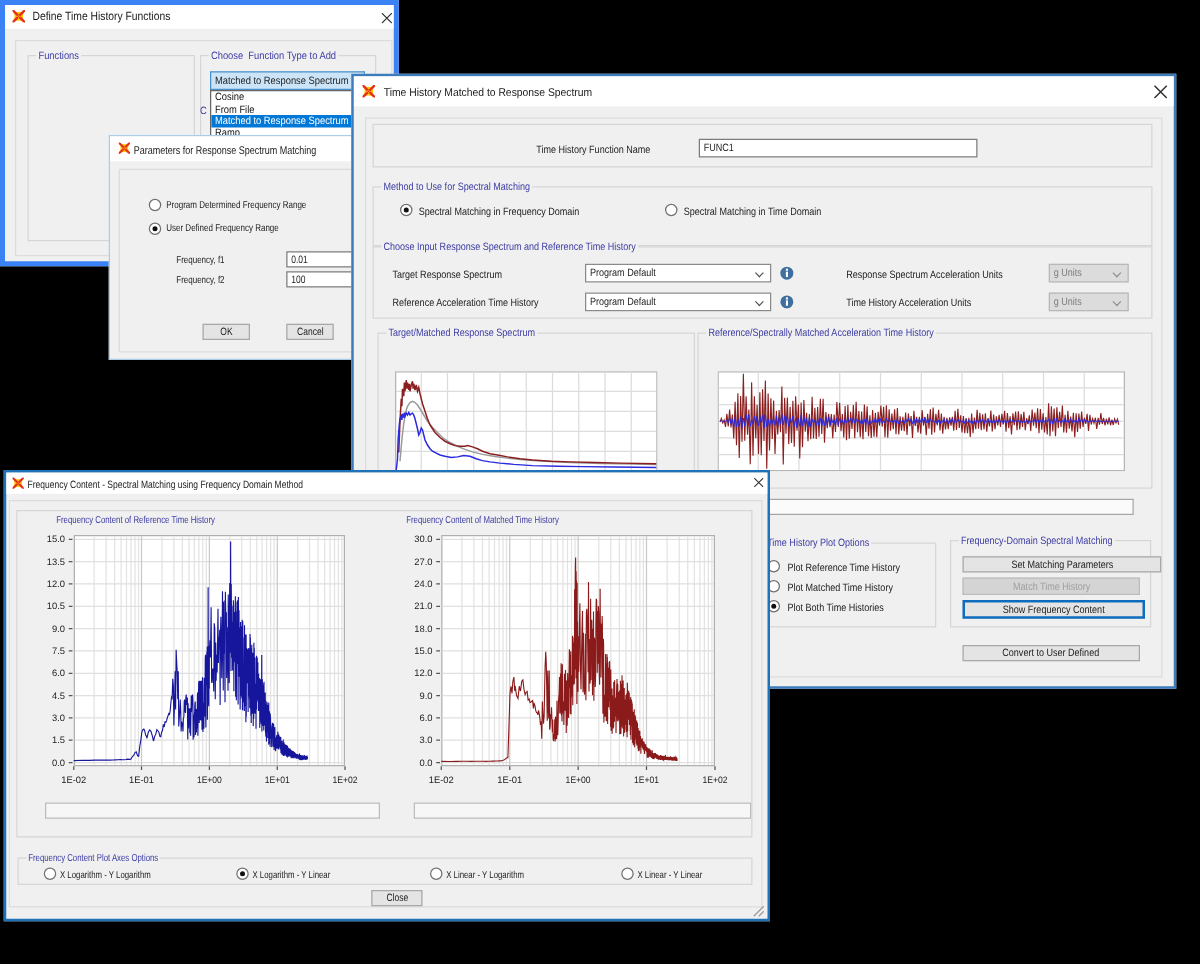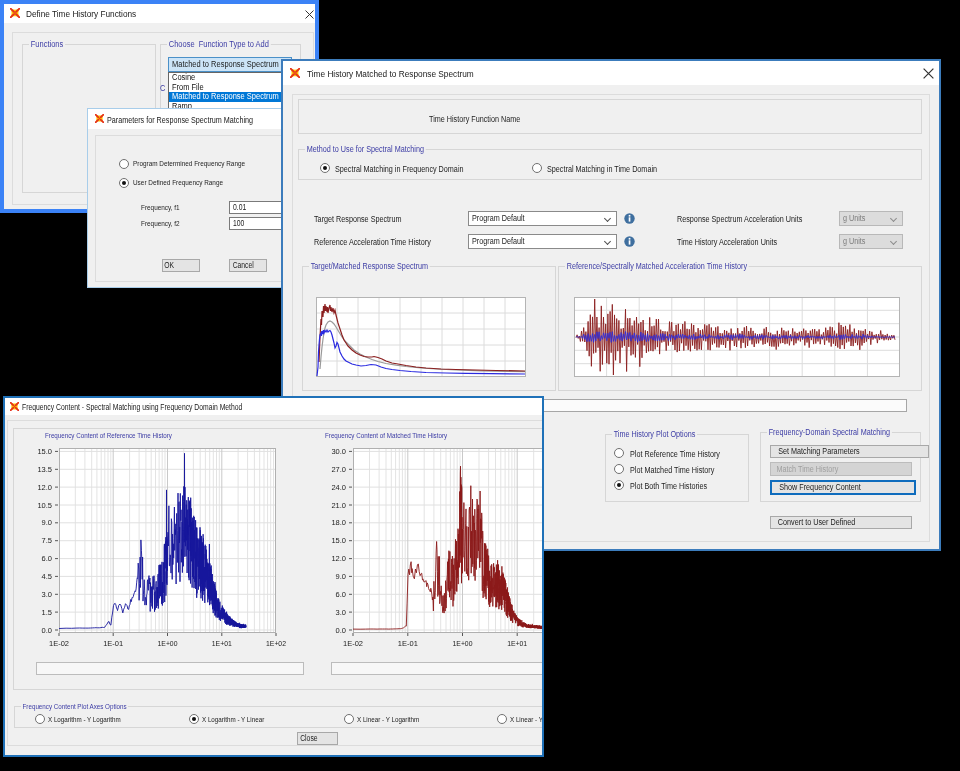--- a/index.html
+++ b/index.html
@@ -8,21 +8,21 @@
 .ttl{position:absolute;color:#1a1a1a;white-space:nowrap;transform-origin:0 50%}
 .lbl{position:absolute;font-size:8.5px;color:#3b3ba4;white-space:nowrap;line-height:10px;transform-origin:0 50%}
 .bk{position:absolute;font-size:8.5px;color:#1c1c1c;white-space:nowrap;line-height:10px;transform-origin:0 50%}
 .pnl{position:absolute;border:1px solid #dcdcdc}
 .grp{position:absolute;border:1px solid #d6d6d6}
 .grp>span{position:absolute;top:-5px;left:6px;background:#f0f0f0;padding:0 2px;font-size:8.5px;line-height:9px;color:#3b3ba4;white-space:nowrap;transform-origin:0 50%}
 .rad{position:absolute;width:10px;height:10px;border:1px solid #707070;border-radius:50%;background:#fff}
 .rad.sel:after{content:"";position:absolute;left:2px;top:2px;width:4px;height:4px;border-radius:50%;background:#111}
 .tx{position:absolute;background:#fff;border:1px solid #7a7a7a;font-size:8.5px;color:#1c1c1c;white-space:nowrap}
 .tx>i,.cb>i{font-style:normal;display:inline-block;white-space:nowrap;transform:scaleX(.85);transform-origin:0 50%;margin-left:3px}
-.btn{position:absolute;background:#e4e4e4;border:1px solid #a8a8a8;font-size:8.5px;color:#1c1c1c;white-space:nowrap}
+.btn{position:absolute;background:#e4e4e4;border:1px solid #a8a8a8;font-size:8.5px;color:#1c1c1c;text-align:center;white-space:nowrap}
 .btn>i{font-style:normal;display:inline-block;transform:scaleX(.85);transform-origin:50% 50%}
 .cb{position:absolute;background:#fff;border:1px solid #8a8a8a;font-size:8.5px;color:#1c1c1c;white-space:nowrap}
 .chv{position:absolute;width:5px;height:5px;border-right:1px solid #505050;border-bottom:1px solid #505050;transform:rotate(45deg)}
 .x10{position:absolute}
 .d1 .bk,.d1 .lbl,.d1 .grp>span{transform:scaleX(.88)}
 .d1 .cb>i,.d1 li>i{transform:scaleX(.88)}
 .dp .bk,.dp .lbl,.dp .grp>span{transform:scaleX(.8);font-size:8px}
 .dp .btn>i,.dp .tx>i{transform:scaleX(.8)}
 .d3 .bk,.d3 .lbl,.d3 .grp>span{transform:scaleX(.85)}
 .d3 .btn>i,.d3 .tx>i,.d3 .cb>i{transform:scaleX(.85)}
@@ -87,27 +87,31 @@
       <path d="M3.4,5 L5,3.7 L6.6,5 L5,6.3 Z" fill="#ffc400"></path>
       <path d="M0,0 L10,10 M10,0 L0,10" stroke="#e5301d" stroke-width="0.7"></path>
     </svg>
     <div class="ttl" style="left:24px;top:8px;font-size:9px;transform:scaleX(.92)">Time History Matched to Response Spectrum</div>
     <svg class="x10" style="left:640px;top:7px" width="11" height="11" viewBox="0 0 9 9">
       <path d="M0.5,0.5 L8.5,8.5 M8.5,0.5 L0.5,8.5" stroke="#333" stroke-width="1"></path>
     </svg>
     <div class="pnl" style="left:9px;top:33px;width:638px;height:448px"></div>
     <div class="grp" style="left:15px;top:38px;width:624px;height:35px"></div>
     <div class="bk" style="left:146px;top:53px">Time History Function Name</div>
-    <div class="grp" style="left:15px;top:88px;width:624px;height:31px">
+    <div class="tx" style="left:276px;top:50px;width:223px;height:15px;line-height:13px"><i>FUNC1</i></div>
+    <div class="grp" style="left:15px;top:88px;width:624px;height:48px">
       <span>Method to Use for Spectral Matching</span>
     </div>
     <div class="rad sel" style="left:37px;top:102px"></div>
     <div class="bk" style="left:52px;top:103px">Spectral Matching in Frequency Domain</div>
     <div class="rad" style="left:249px;top:102px"></div>
     <div class="bk" style="left:264px;top:103px">Spectral Matching in Time Domain</div>
+    <div class="grp" style="left:15px;top:136px;width:624px;height:58px">
+      <span>Choose Input Response Spectrum and Reference Time History</span>
+    </div>
     <div class="bk" style="left:31px;top:153px">Target Response Spectrum</div>
     <div class="cb" style="left:185px;top:150px;width:149px;height:15px;line-height:13px"><i>Program Default</i></div>
     <div class="chv" style="left:322px;top:155px"></div>
     <svg class="x10" style="left:341px;top:152px" width="11" height="11" viewBox="0 0 11 11">
       <circle cx="5.5" cy="5.5" r="5.2" fill="#3f6f9f"></circle>
       <rect x="4.7" y="4.3" width="1.7" height="4.3" fill="#fff"></rect>
       <rect x="4.7" y="1.9" width="1.7" height="1.7" fill="#fff"></rect>
     </svg>
     <div class="bk" style="left:394px;top:153px">Response Spectrum Acceleration Units</div>
     <div class="cb" style="left:556px;top:150px;width:64px;height:15px;line-height:13px;background:#dcdcdc;border-color:#b8b8b8;color:#7c7c7c"><i>g Units</i></div>
@@ -153,21 +157,21 @@
     <div class="rad sel" style="left:331px;top:419px"></div>
     <div class="bk" style="left:347px;top:420px">Plot Both Time Histories</div>
     <div class="grp" style="left:477px;top:371px;width:161px;height:70px">
       <span>Frequency-Domain Spectral Matching</span>
     </div>
     <div class="btn" style="left:487px;top:384px;width:159px;height:13px;line-height:11px"><i>Set Matching Parameters</i></div>
     <div class="btn" style="left:487px;top:401px;width:142px;height:14px;line-height:12px;background:#d4d4d4;border-color:#bcbcbc;color:#9f9f9f"><i>Match Time History</i></div>
     <div class="btn" style="left:487px;top:419px;width:146px;height:15px;line-height:11px;border:2px solid #0f6cbd"><i>Show Frequency Content</i></div>
     <div class="btn" style="left:487px;top:455px;width:142px;height:13px;line-height:11px"><i>Convert to User Defined</i></div>
   </div>
-<div class="win df" style="left:3px;top:396px;width:541px;height:361px;border:2px solid #1f71b8;z-index:30">
+<div class="win df" style="left:3px;top:376px;width:613px;height:361px;border:2px solid #1f71b8;z-index:30">
     <div class="tb" style="height:17px"></div>
     <svg class="x10" style="left:5px;top:4px" width="9" height="9" viewBox="0 0 10 10">
       <path d="M0,0 C3,2.2 7,2.2 10,0 C7.8,3 7.8,7 10,10 C7,7.8 3,7.8 0,10 C2.2,7 2.2,3 0,0 Z" fill="#ffc400"></path>
       <path d="M0,0 L10,10 M10,0 L0,10" stroke="#e5301d" stroke-width="1.9"></path>
       <path d="M3.4,5 L5,3.7 L6.6,5 L5,6.3 Z" fill="#ffc400"></path>
       <path d="M0,0 L10,10 M10,0 L0,10" stroke="#e5301d" stroke-width="0.7"></path>
     </svg>
     <div class="ttl" style="left:17px;top:4px;font-size:8.5px;transform:scaleX(.8)">Frequency Content - Spectral Matching using Frequency Domain Method</div>
     <svg class="x10" style="left:598px;top:4px" width="8" height="8" viewBox="0 0 9 9">
       <path d="M0.5,0.5 L8.5,8.5 M8.5,0.5 L0.5,8.5" stroke="#333" stroke-width="1"></path>

